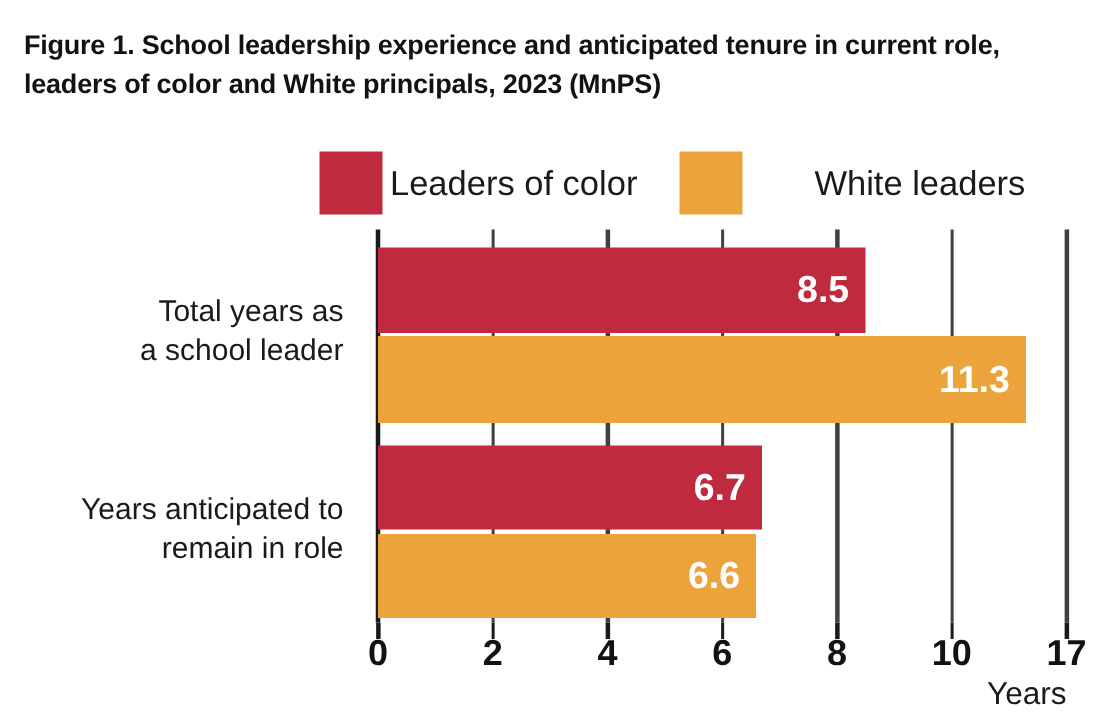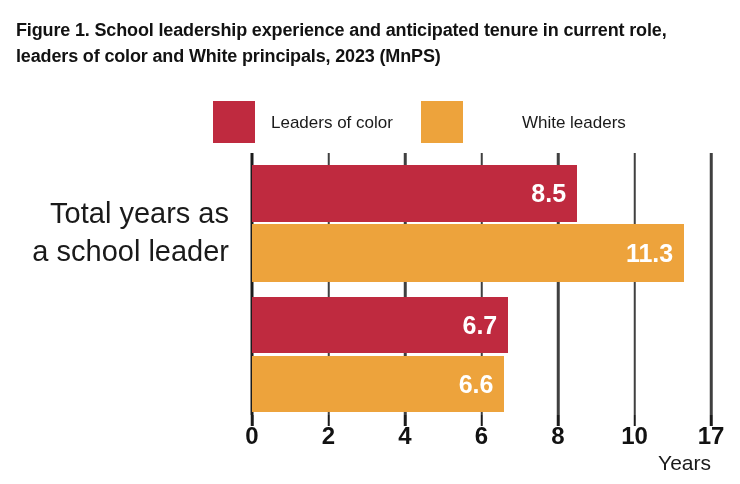--- a/index.html
+++ b/index.html
@@ -49,22 +49,22 @@
     display: flex;
     align-items: center;
   }
   .legend-item + .legend-item { margin-left: 28px; gap: 43px; }
   .legend-swatch {
     width: 42px;
     height: 42px;
     flex: none;
   }
   .legend-label {
-    margin-left: 16px;
-    font-size: 17px;
+    margin-left: 5px;
+    font-size: 23px;
     color: #1a1a1a;
     white-space: nowrap;
     line-height: 1;
   }
 
   
   .plot {
     position: absolute;
     left: 252px;
     top: 153px;
@@ -117,21 +117,21 @@
     left: 0;
     top: 153px;
     width: 243px;
     height: 262px;
   }
   .cat-label {
     position: absolute;
     right: 14px;
     width: 229px;
     text-align: right;
-    font-size: 29px;
+    font-size: 20px;
     line-height: 1.3;
     color: #1a1a1a;
   }
 
   
   .tick-marks {
     position: absolute;
     left: 252px;
     top: 415px;
     width: 459px;
@@ -188,20 +188,24 @@
     <div class="legend-item">
       <span class="legend-swatch" id="sw1" style="background: rgb(237, 163, 60);"></span>
       <span class="legend-label">White leaders</span>
     </div>
   </div>
 
   <div class="cat-labels" id="cat-labels">
       <div class="cat-label" style="top: 42px;">
         <div>Total years as</div>
         <div>a school leader</div>
+      </div>
+      <div class="cat-label" style="top: 173.5px;">
+        <div>Years anticipated to</div>
+        <div>remain in role</div>
       </div>
     </div>
 
   <div class="plot">
     <div class="gridlines" id="gridlines">
         <div class="gridline axis-zero" style="left: 0px;"></div>
         <div class="gridline" style="left: 76.5px;"></div>
         <div class="gridline" style="left: 153px;"></div>
         <div class="gridline" style="left: 229.5px;"></div>
         <div class="gridline" style="left: 306px;"></div>

